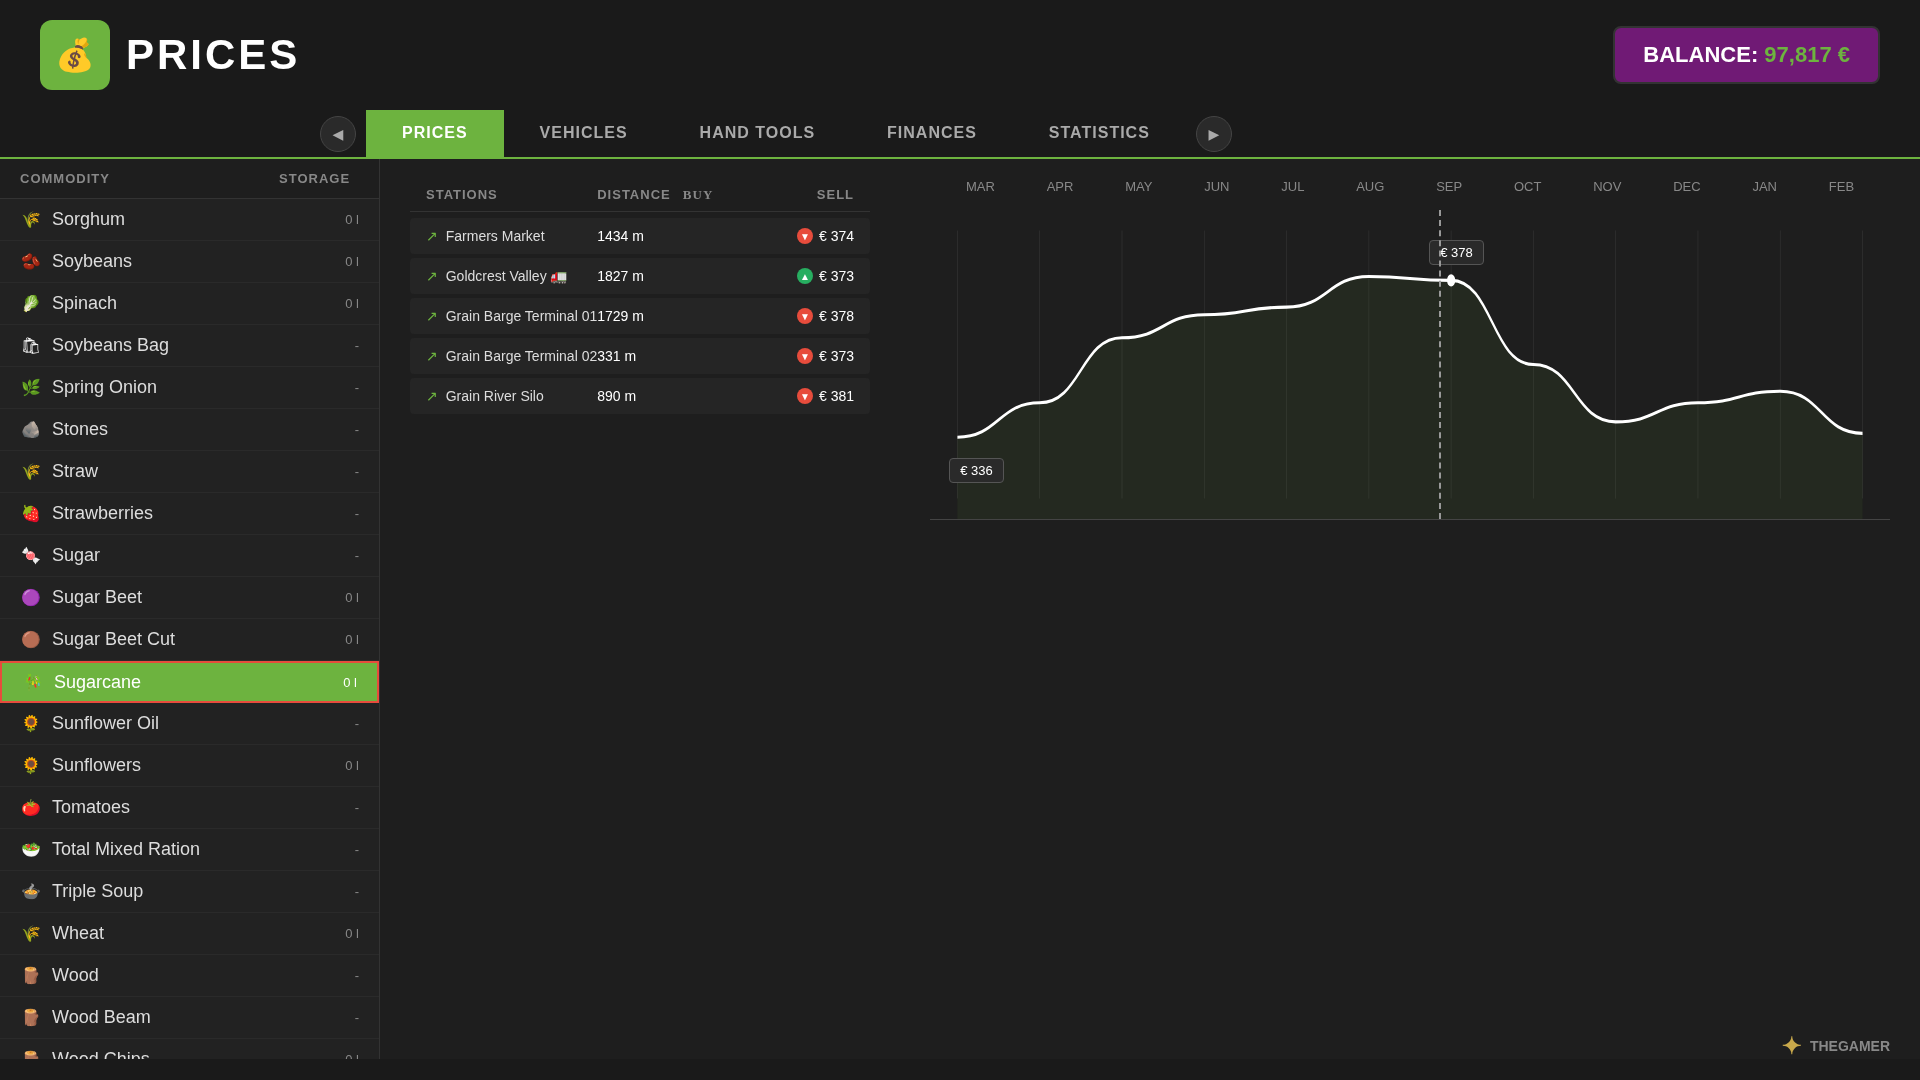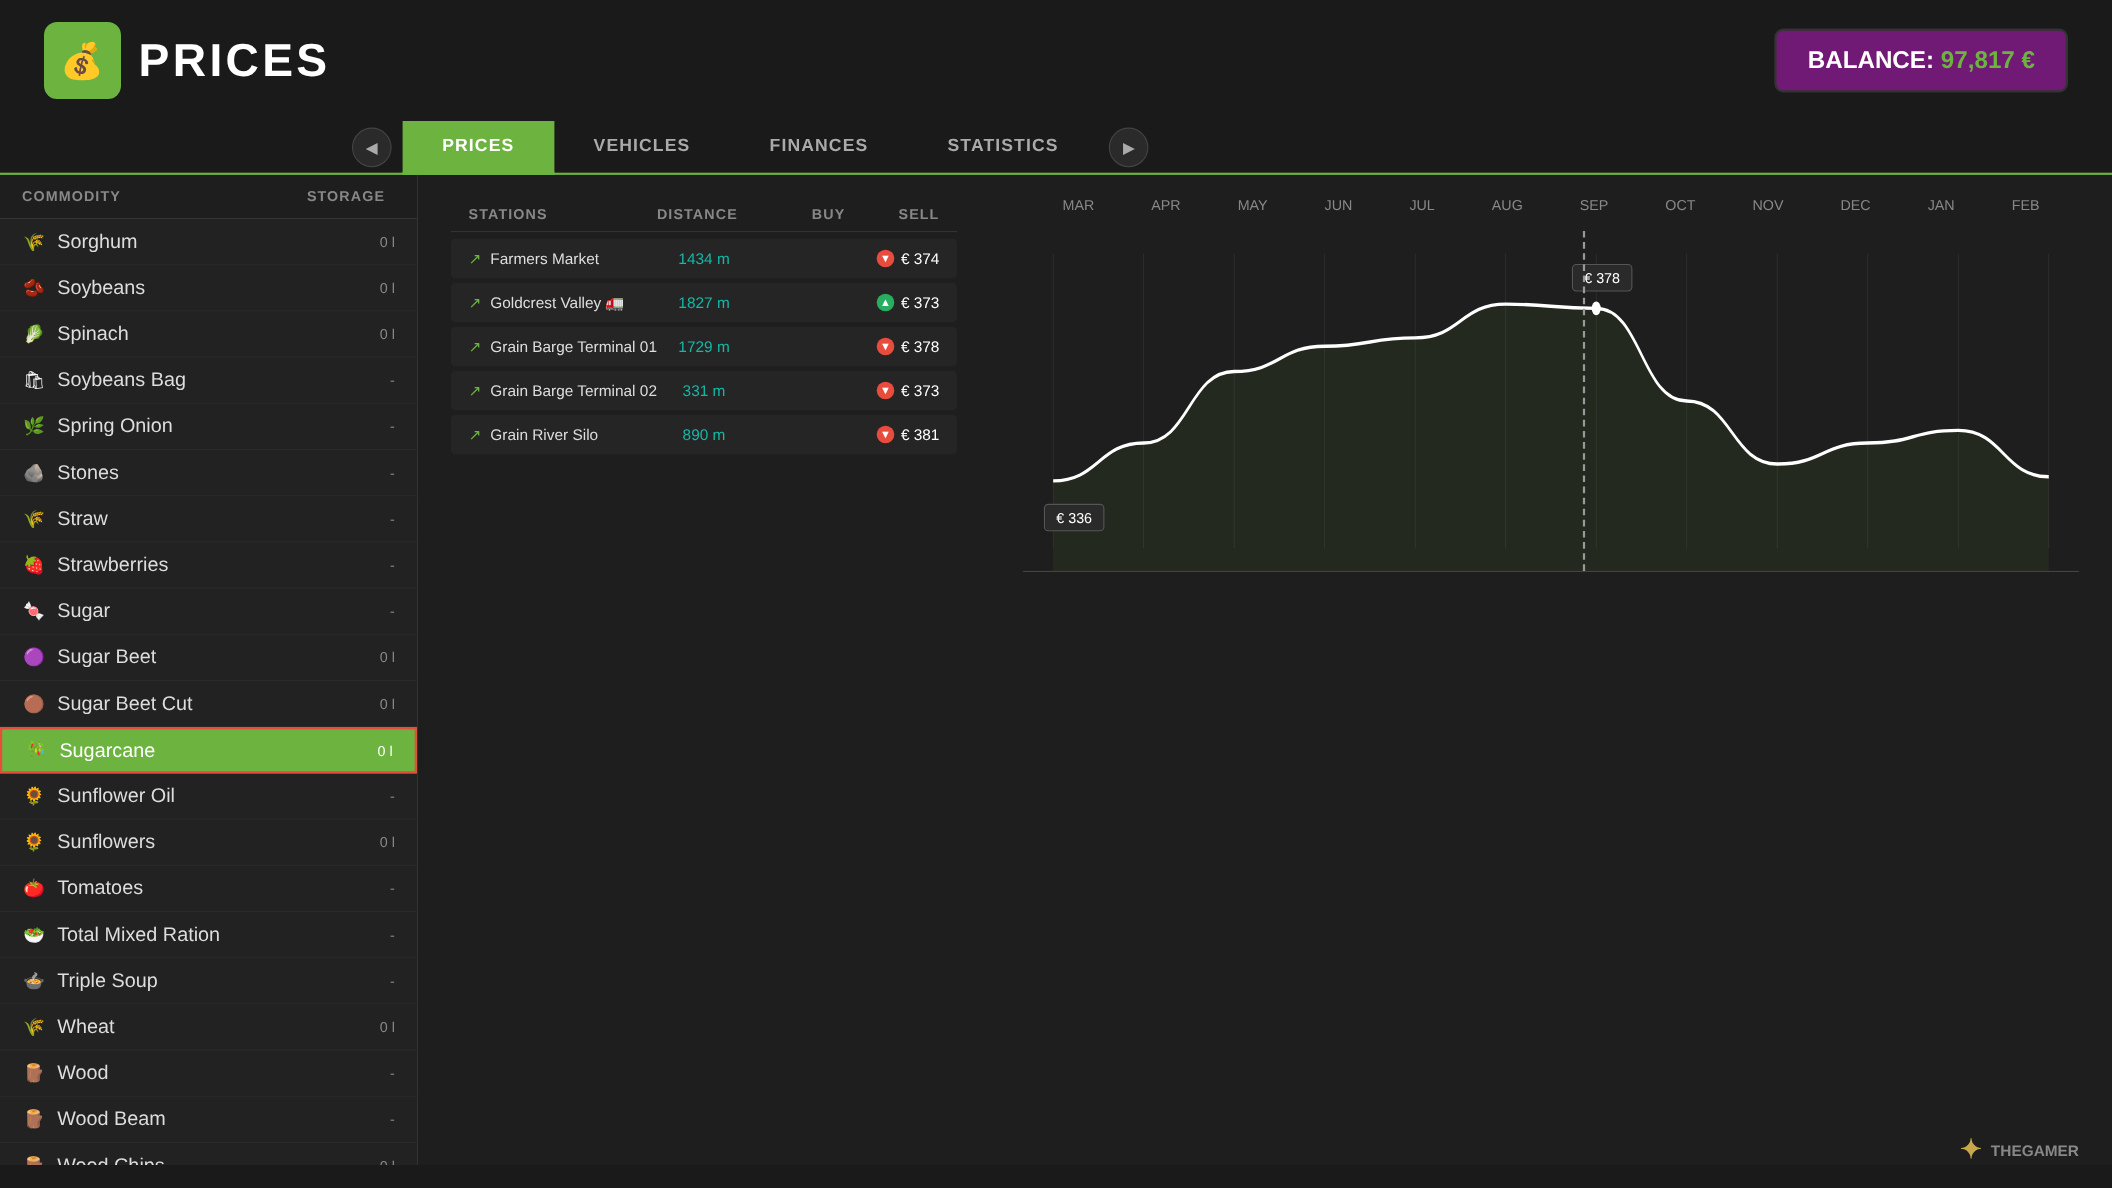--- a/index.html
+++ b/index.html
@@ -203,21 +203,21 @@
     .station-name {
       display: flex;
       align-items: center;
       gap: 8px;
       color: #ddd;
     }
     .station-arrow {
       color: #6db33f;
       font-size: 14px;
     }
-    .station-distance { color: #14b8a6; text-align: center; }
+    .station-distance { color: #ffffff; }
     .station-buy { color: #aaa; text-align: center; }
     .sell-price-box {
       display: flex;
       align-items: center;
       justify-content: flex-end;
       gap: 6px;
     }
     .price-indicator {
       width: 16px;
       height: 16px;
@@ -317,20 +317,21 @@
     <span>BALANCE:</span>
     <span class="balance-amount">97,817 €</span>
   </div>
 </div>
 
 <div class="nav-bar">
   <div class="nav-arrow">◀</div>
   <div id="nav-tabs-container" style="display: flex;">
       <div class="nav-tab active">PRICES</div>
       <div class="nav-tab">VEHICLES</div>
+      <div class="nav-tab">HAND TOOLS</div>
       <div class="nav-tab">FINANCES</div>
       <div class="nav-tab">STATISTICS</div>
     </div>
   <div class="nav-arrow nav-arrow-right">▶</div>
 </div>
 
 <div class="main-content">
 
   <div class="left-panel">
     <div class="col-headers">
@@ -487,21 +488,21 @@
     </div>
       </div>
   </div>
 
   <div class="right-panel">
 
     <div class="station-table">
       <div class="station-col-headers">
         <span>STATIONS</span>
         <span>DISTANCE</span>
-        <span style="text-align:right;">BUY</span>
+        <span style="text-align:left;font-family:Liberation Serif, serif;">BUY</span>
         <span style="text-align:right;">SELL</span>
       </div>
       <div id="station-rows">
           <div class="station-row">
       <div class="station-name">
         <span class="station-arrow">↗</span>
         <span>Farmers Market</span>
       </div>
       <span class="station-distance">1434 m</span>
       <span class="station-buy"></span>

